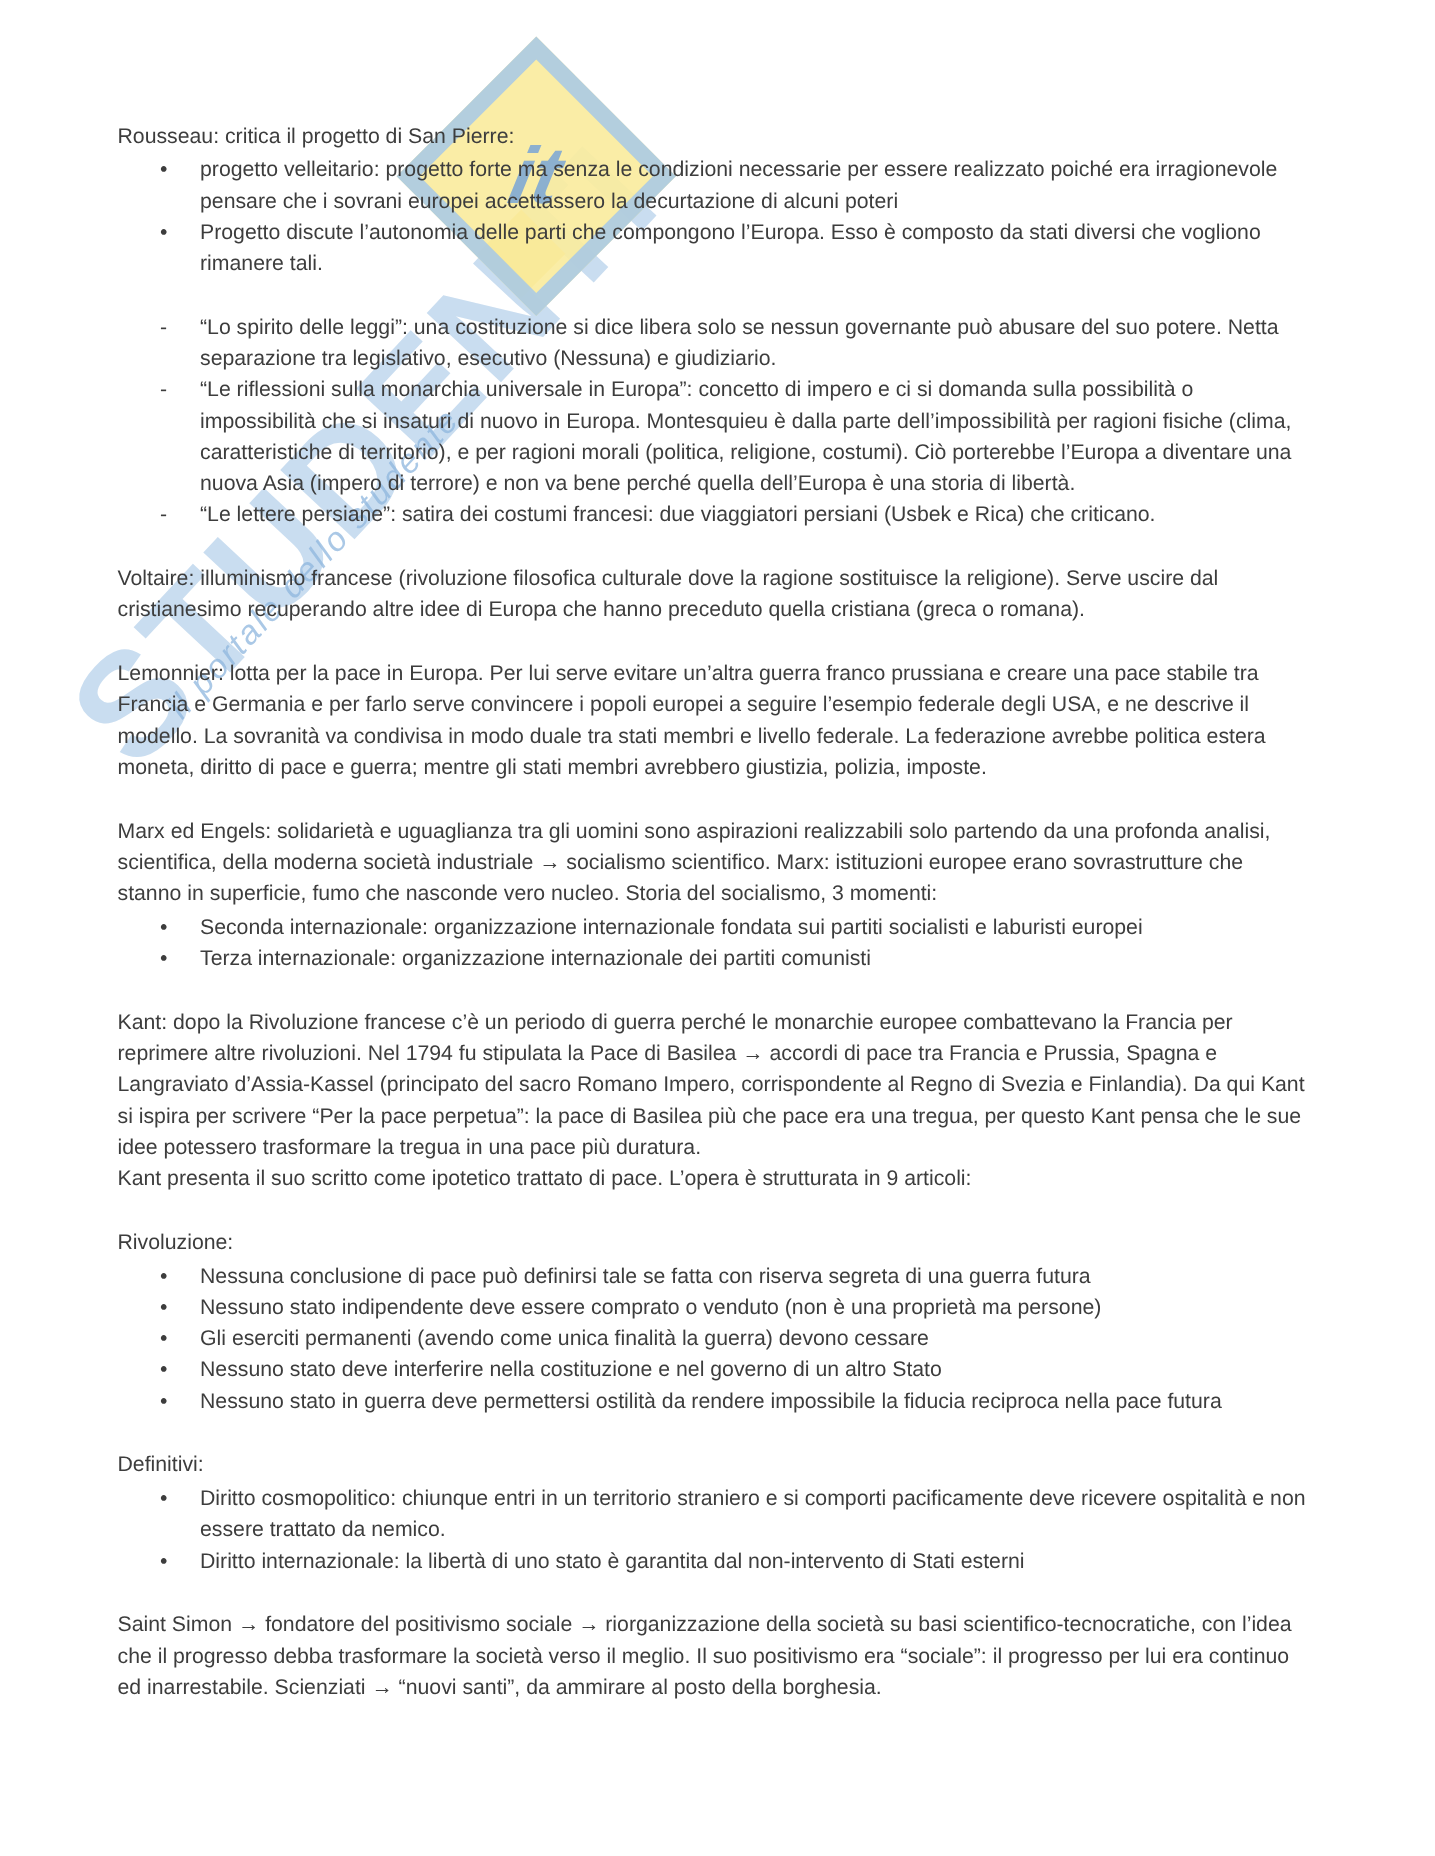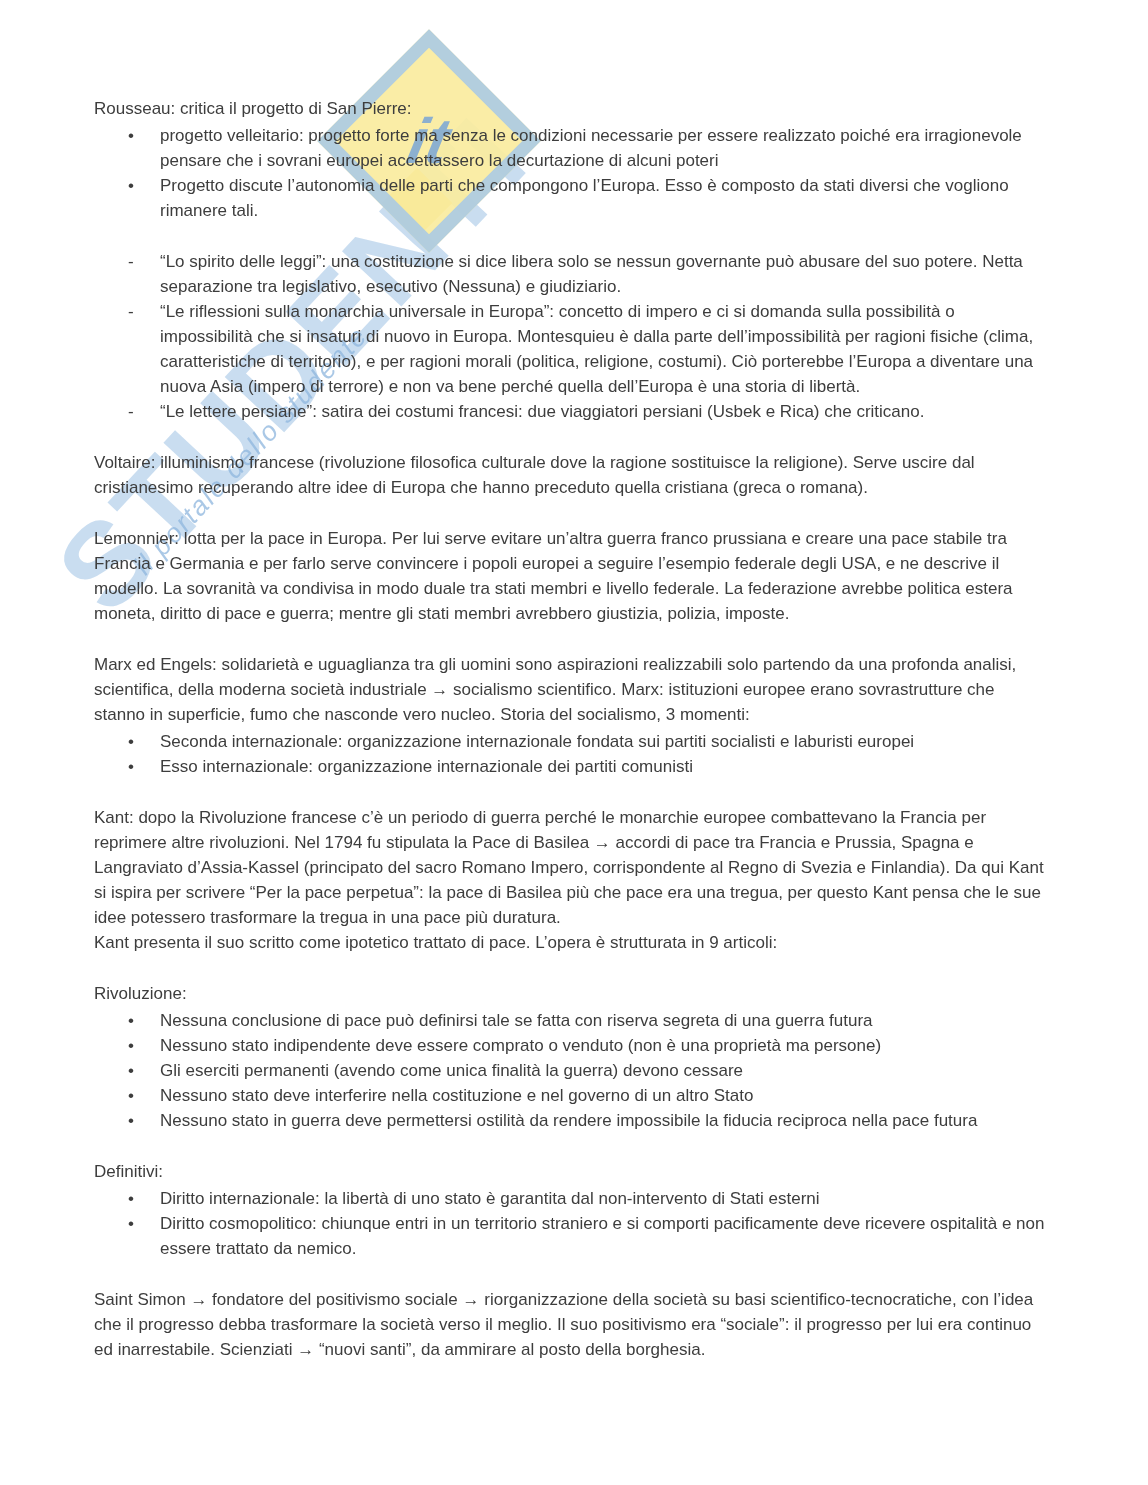--- a/index.html
+++ b/index.html
@@ -133,21 +133,21 @@
     </div>
 
     <div class="block">
       <p>Lemonnier: lotta per la pace in Europa. Per lui serve evitare un’altra guerra franco prussiana e creare una pace stabile tra Francia e Germania e per farlo serve convincere i popoli europei a seguire l’esempio federale degli USA, e ne descrive il modello. La sovranità va condivisa in modo duale tra stati membri e livello federale. La federazione avrebbe politica estera moneta, diritto di pace e guerra; mentre gli stati membri avrebbero giustizia, polizia, imposte.</p>
     </div>
 
     <div class="block">
       <p>Marx ed Engels: solidarietà e uguaglianza tra gli uomini sono aspirazioni realizzabili solo partendo da una profonda analisi, scientifica, della moderna società industriale → socialismo scientifico. Marx: istituzioni europee erano sovrastrutture che stanno in superficie, fumo che nasconde vero nucleo. Storia del socialismo, 3 momenti:</p>
       <ul class="bullet">
         <li>Seconda internazionale: organizzazione internazionale fondata sui partiti socialisti e laburisti europei</li>
-        <li>Esso internazionale: organizzazione internazionale dei partiti comunisti</li>
+        <li>Terza internazionale: organizzazione internazionale dei partiti comunisti</li>
       </ul>
     </div>
 
     <div class="block">
       <p>Kant: dopo la Rivoluzione francese c’è un periodo di guerra perché le monarchie europee combattevano la Francia per reprimere altre rivoluzioni. Nel 1794 fu stipulata la Pace di Basilea → accordi di pace tra Francia e Prussia, Spagna e Langraviato d’Assia-Kassel (principato del sacro Romano Impero, corrispondente al Regno di Svezia e Finlandia). Da qui Kant si ispira per scrivere “Per la pace perpetua”: la pace di Basilea più che pace era una tregua, per questo Kant pensa che le sue idee potessero trasformare la tregua in una pace più duratura.</p>
       <p>Kant presenta il suo scritto come ipotetico trattato di pace. L’opera è strutturata in 9 articoli:</p>
     </div>
 
     <div class="block">
       <p>Rivoluzione:</p>
@@ -156,22 +156,22 @@
         <li>Nessuno stato indipendente deve essere comprato o venduto (non è una proprietà ma persone)</li>
         <li>Gli eserciti permanenti (avendo come unica finalità la guerra) devono cessare</li>
         <li>Nessuno stato deve interferire nella costituzione e nel governo di un altro Stato</li>
         <li>Nessuno stato in guerra deve permettersi ostilità da rendere impossibile la fiducia reciproca nella pace futura</li>
       </ul>
     </div>
 
     <div class="block">
       <p>Definitivi:</p>
       <ul class="bullet">
+        <li>Diritto cosmopolitico: chiunque entri in un territorio straniero e si comporti pacificamente deve ricevere ospitalità e non essere trattato da nemico.</li>
         <li>Diritto internazionale: la libertà di uno stato è garantita dal non-intervento di Stati esterni</li>
-        <li>Diritto cosmopolitico: chiunque entri in un territorio straniero e si comporti pacificamente deve ricevere ospitalità e non essere trattato da nemico.</li>
       </ul>
     </div>
 
     <div class="block">
       <p>Saint Simon → fondatore del positivismo sociale → riorganizzazione della società su basi scientifico-tecnocratiche, con l’idea che il progresso debba trasformare la società verso il meglio. Il suo positivismo era “sociale”: il progresso per lui era continuo ed inarrestabile. Scienziati → “nuovi santi”, da ammirare al posto della borghesia.</p>
     </div>
 
   </div>
 </div>
 

